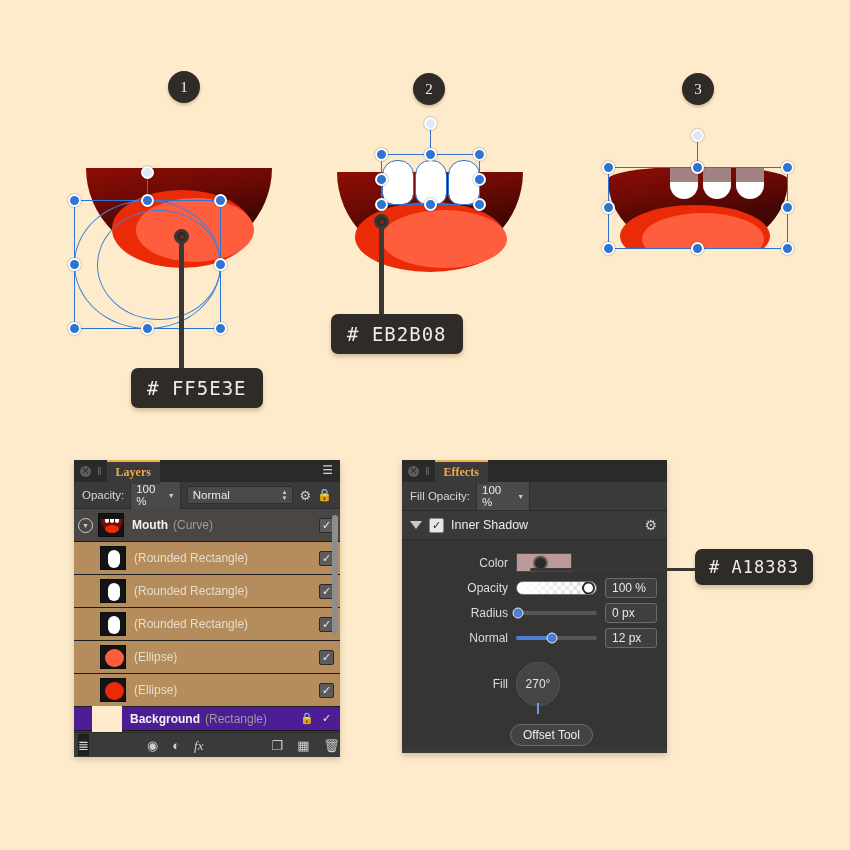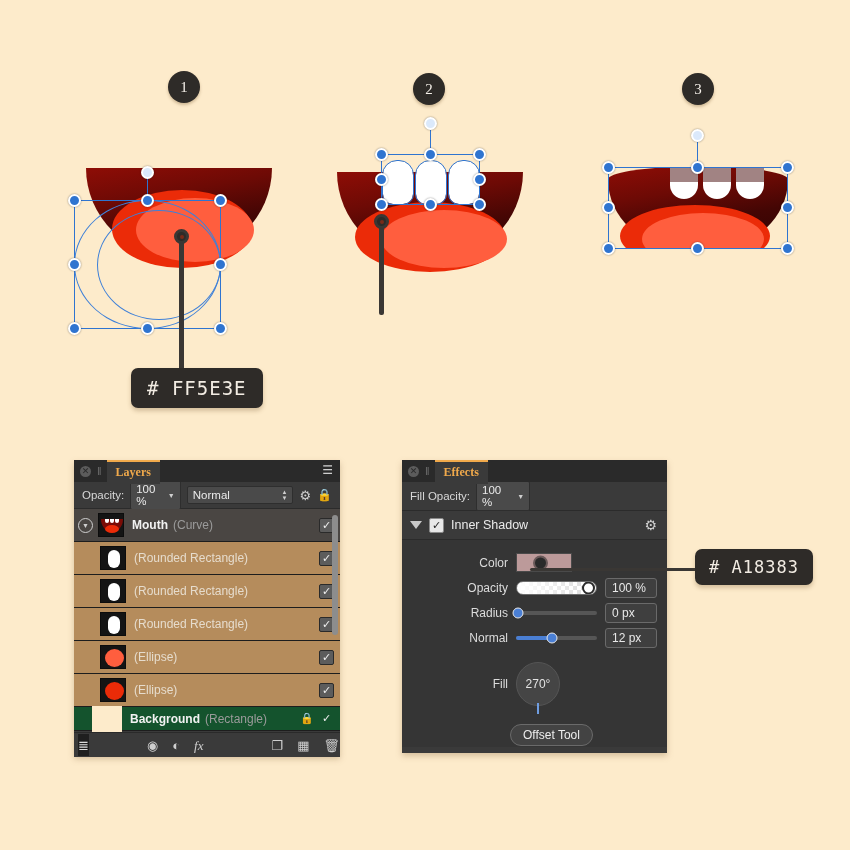--- a/index.html
+++ b/index.html
@@ -124,21 +124,21 @@
   .ico{color:#cfcfcf;font-size:13px;line-height:1;}
 
   
   .layer-list{position:relative;background:#3a3a3a;overflow:hidden;}
   .layer-row{
     display:flex;align-items:center;height:33px;
     border-bottom:1px solid #1d1d1d;padding:0 6px 0 4px;box-sizing:border-box;
   }
   .layer-row.group{background:#4a4643;}
   .layer-row.child{background:#b58c5c;padding-left:26px;}
-  .layer-row.bg{background:#14532d;}
+  .layer-row.bg{background:#4c1d95;}
   .disclosure{
     width:15px;height:15px;border-radius:50%;border:1.5px solid #cfcfcf;
     box-sizing:border-box;display:flex;align-items:center;justify-content:center;
     color:#cfcfcf;font-size:7px;margin-right:5px;flex:0 0 auto;
   }
   .thumb{
     width:26px;height:24px;background:#141414;border:1px solid #0c0c0c;
     margin-right:8px;flex:0 0 auto;position:relative;overflow:hidden;
     box-sizing:border-box;
   }
@@ -293,20 +293,23 @@
   <div class="handle" style="left:424px;top:148px;"></div>
   <div class="handle" style="left:473px;top:148px;"></div>
   <div class="handle" style="left:375px;top:173px;"></div>
   <div class="handle" style="left:473px;top:173px;"></div>
   <div class="handle" style="left:375px;top:198px;"></div>
   <div class="handle" style="left:424px;top:198px;"></div>
   <div class="handle" style="left:473px;top:198px;"></div>
 
   <div class="leader" style="left:379px;top:225px;width:5px;height:90px;"></div>
   <div class="leader-dot" style="left:374px;top:214px;"></div>
+  <div class="callout" style="left:331px;top:314px;">
+    <span># EB2B08</span>
+  </div>
 
   <div class="art" style="left:608px;top:167px;width:180px;height:82px;overflow:hidden;">
     <div class="lip lip-3" style="width:180px;height:82px;"></div>
     <div class="tongue" style="left:12px;top:38px;width:150px;height:62px;"></div>
     <div class="tongue-hl" style="left:34px;top:46px;width:122px;height:52px;"></div>
 
     <div class="tooth" style="left:62px;top:-4px;width:28px;height:36px;border-radius:0 0 14px 14px;overflow:hidden;">
       <div class="tooth-shade" style="height:19px;"></div>
     </div>
     <div class="tooth" style="left:95px;top:-6px;width:28px;height:38px;border-radius:0 0 14px 14px;overflow:hidden;">

